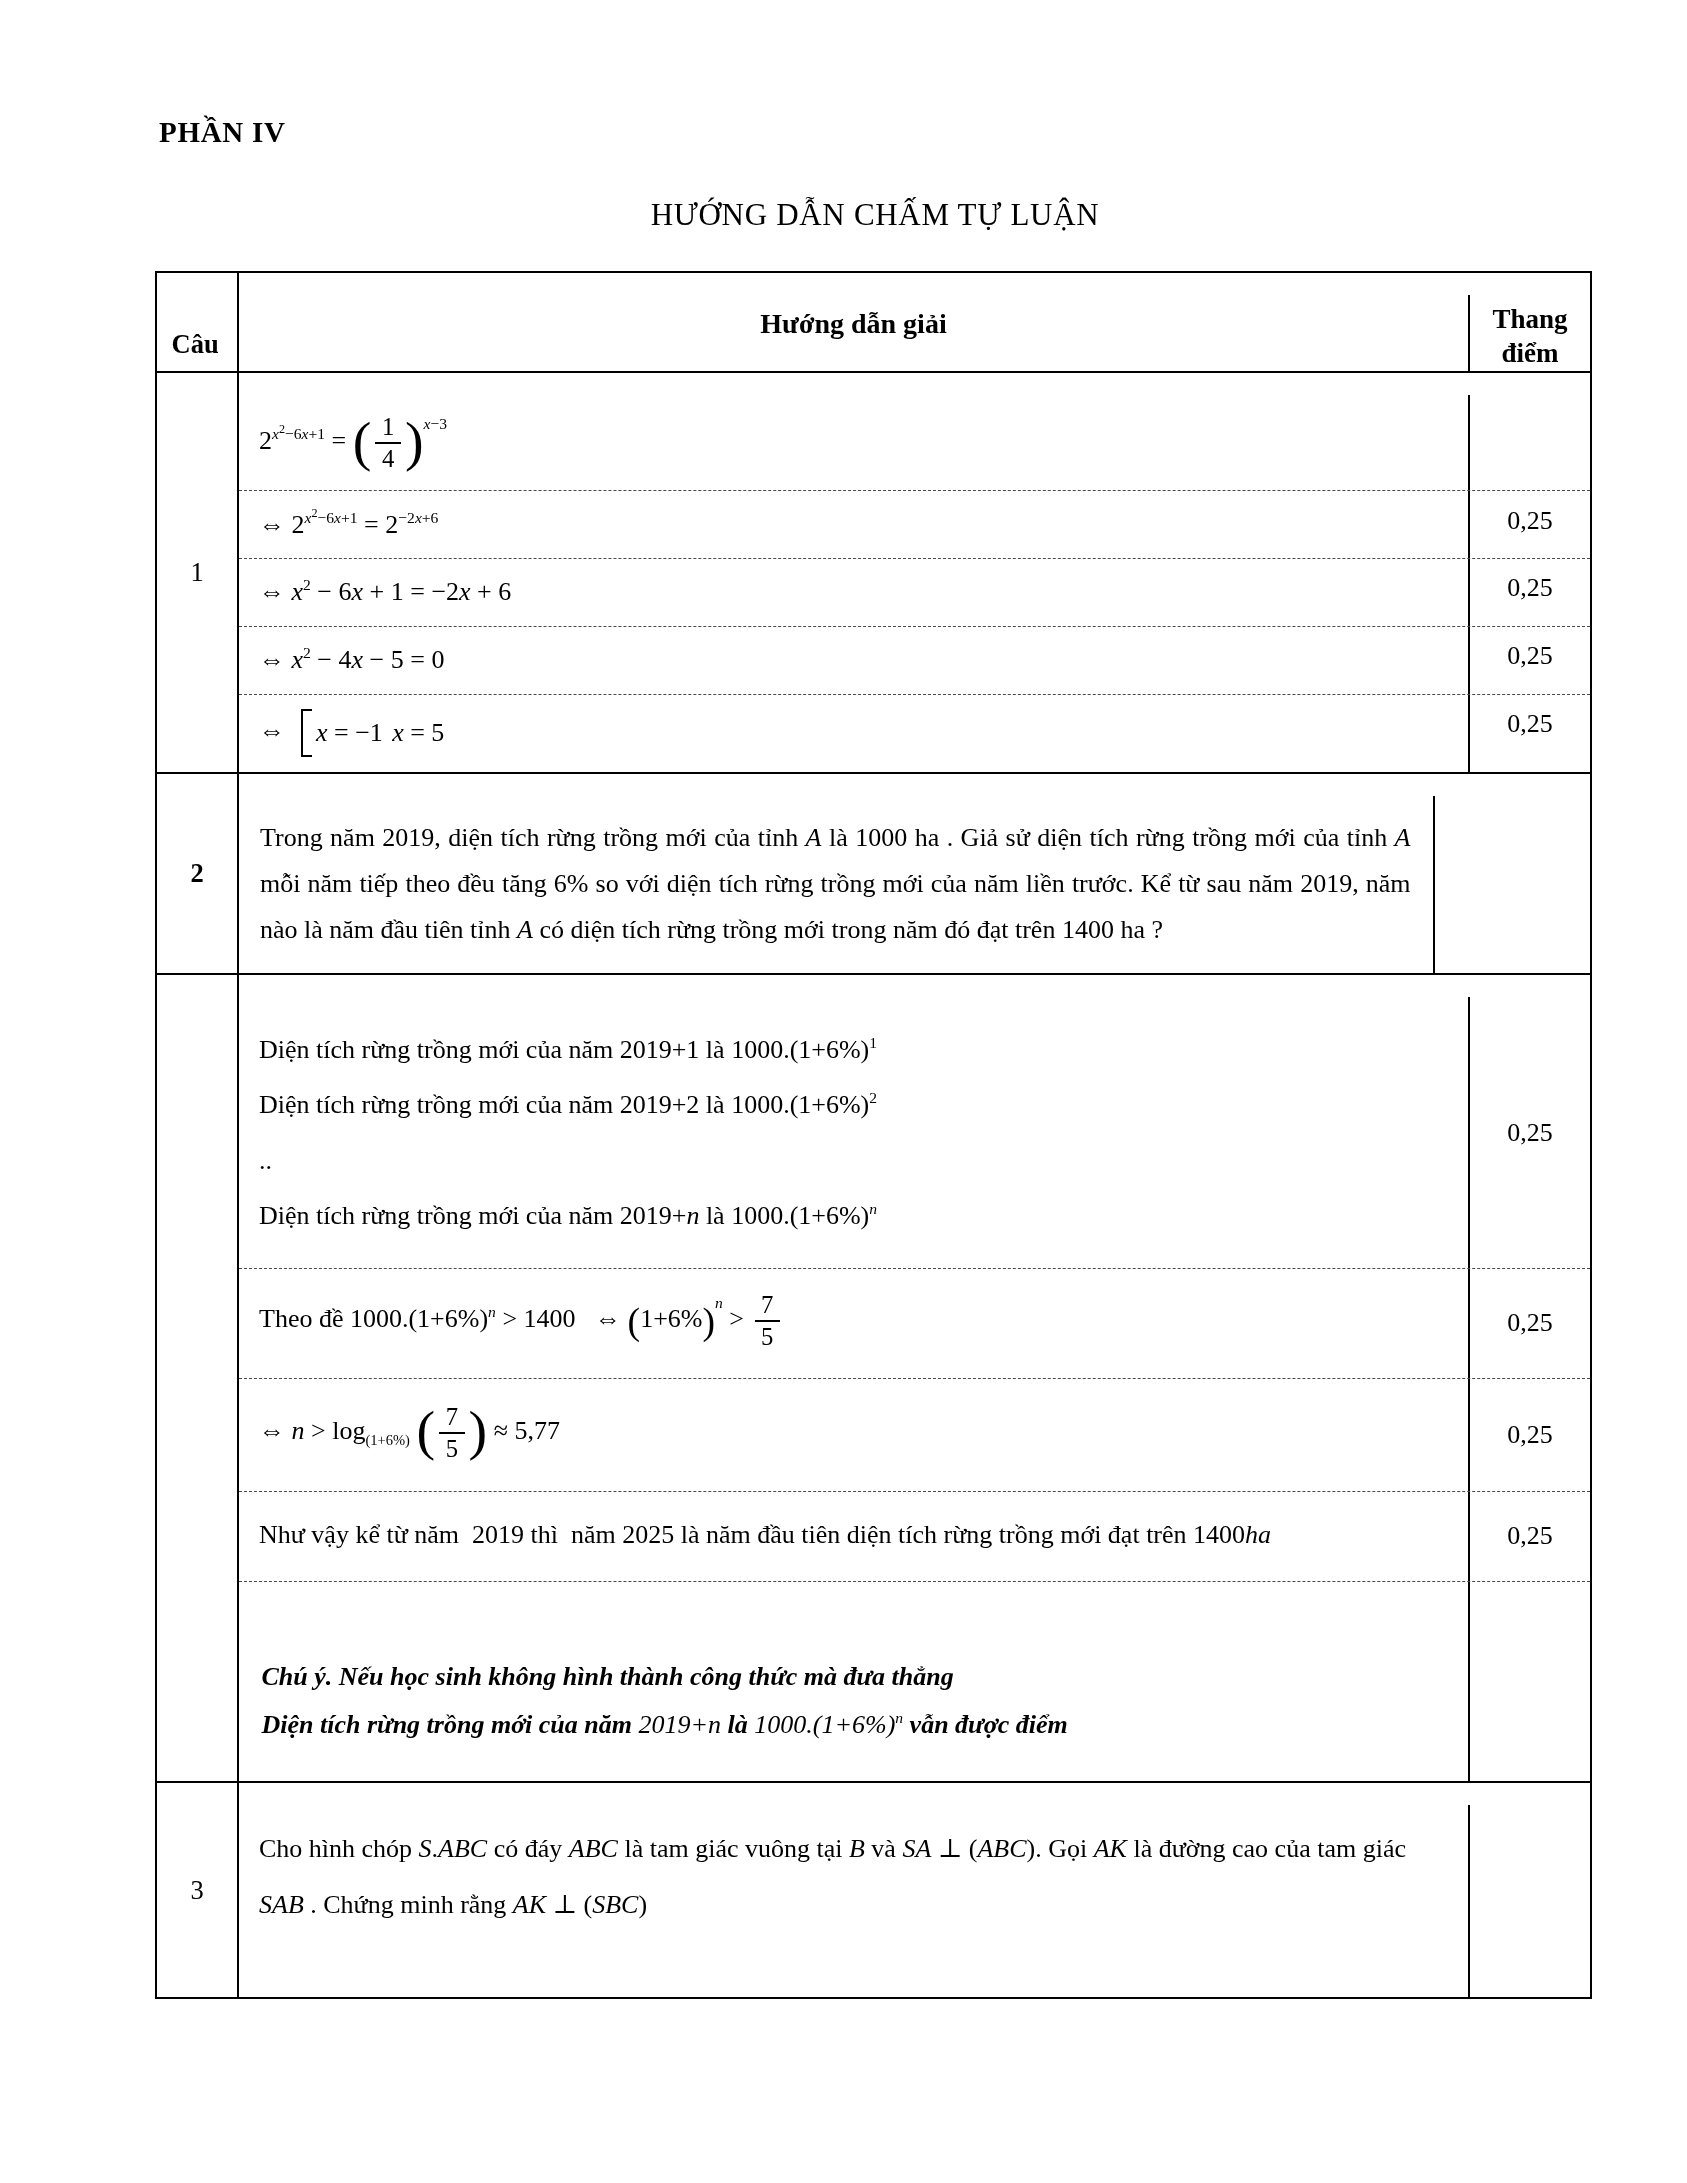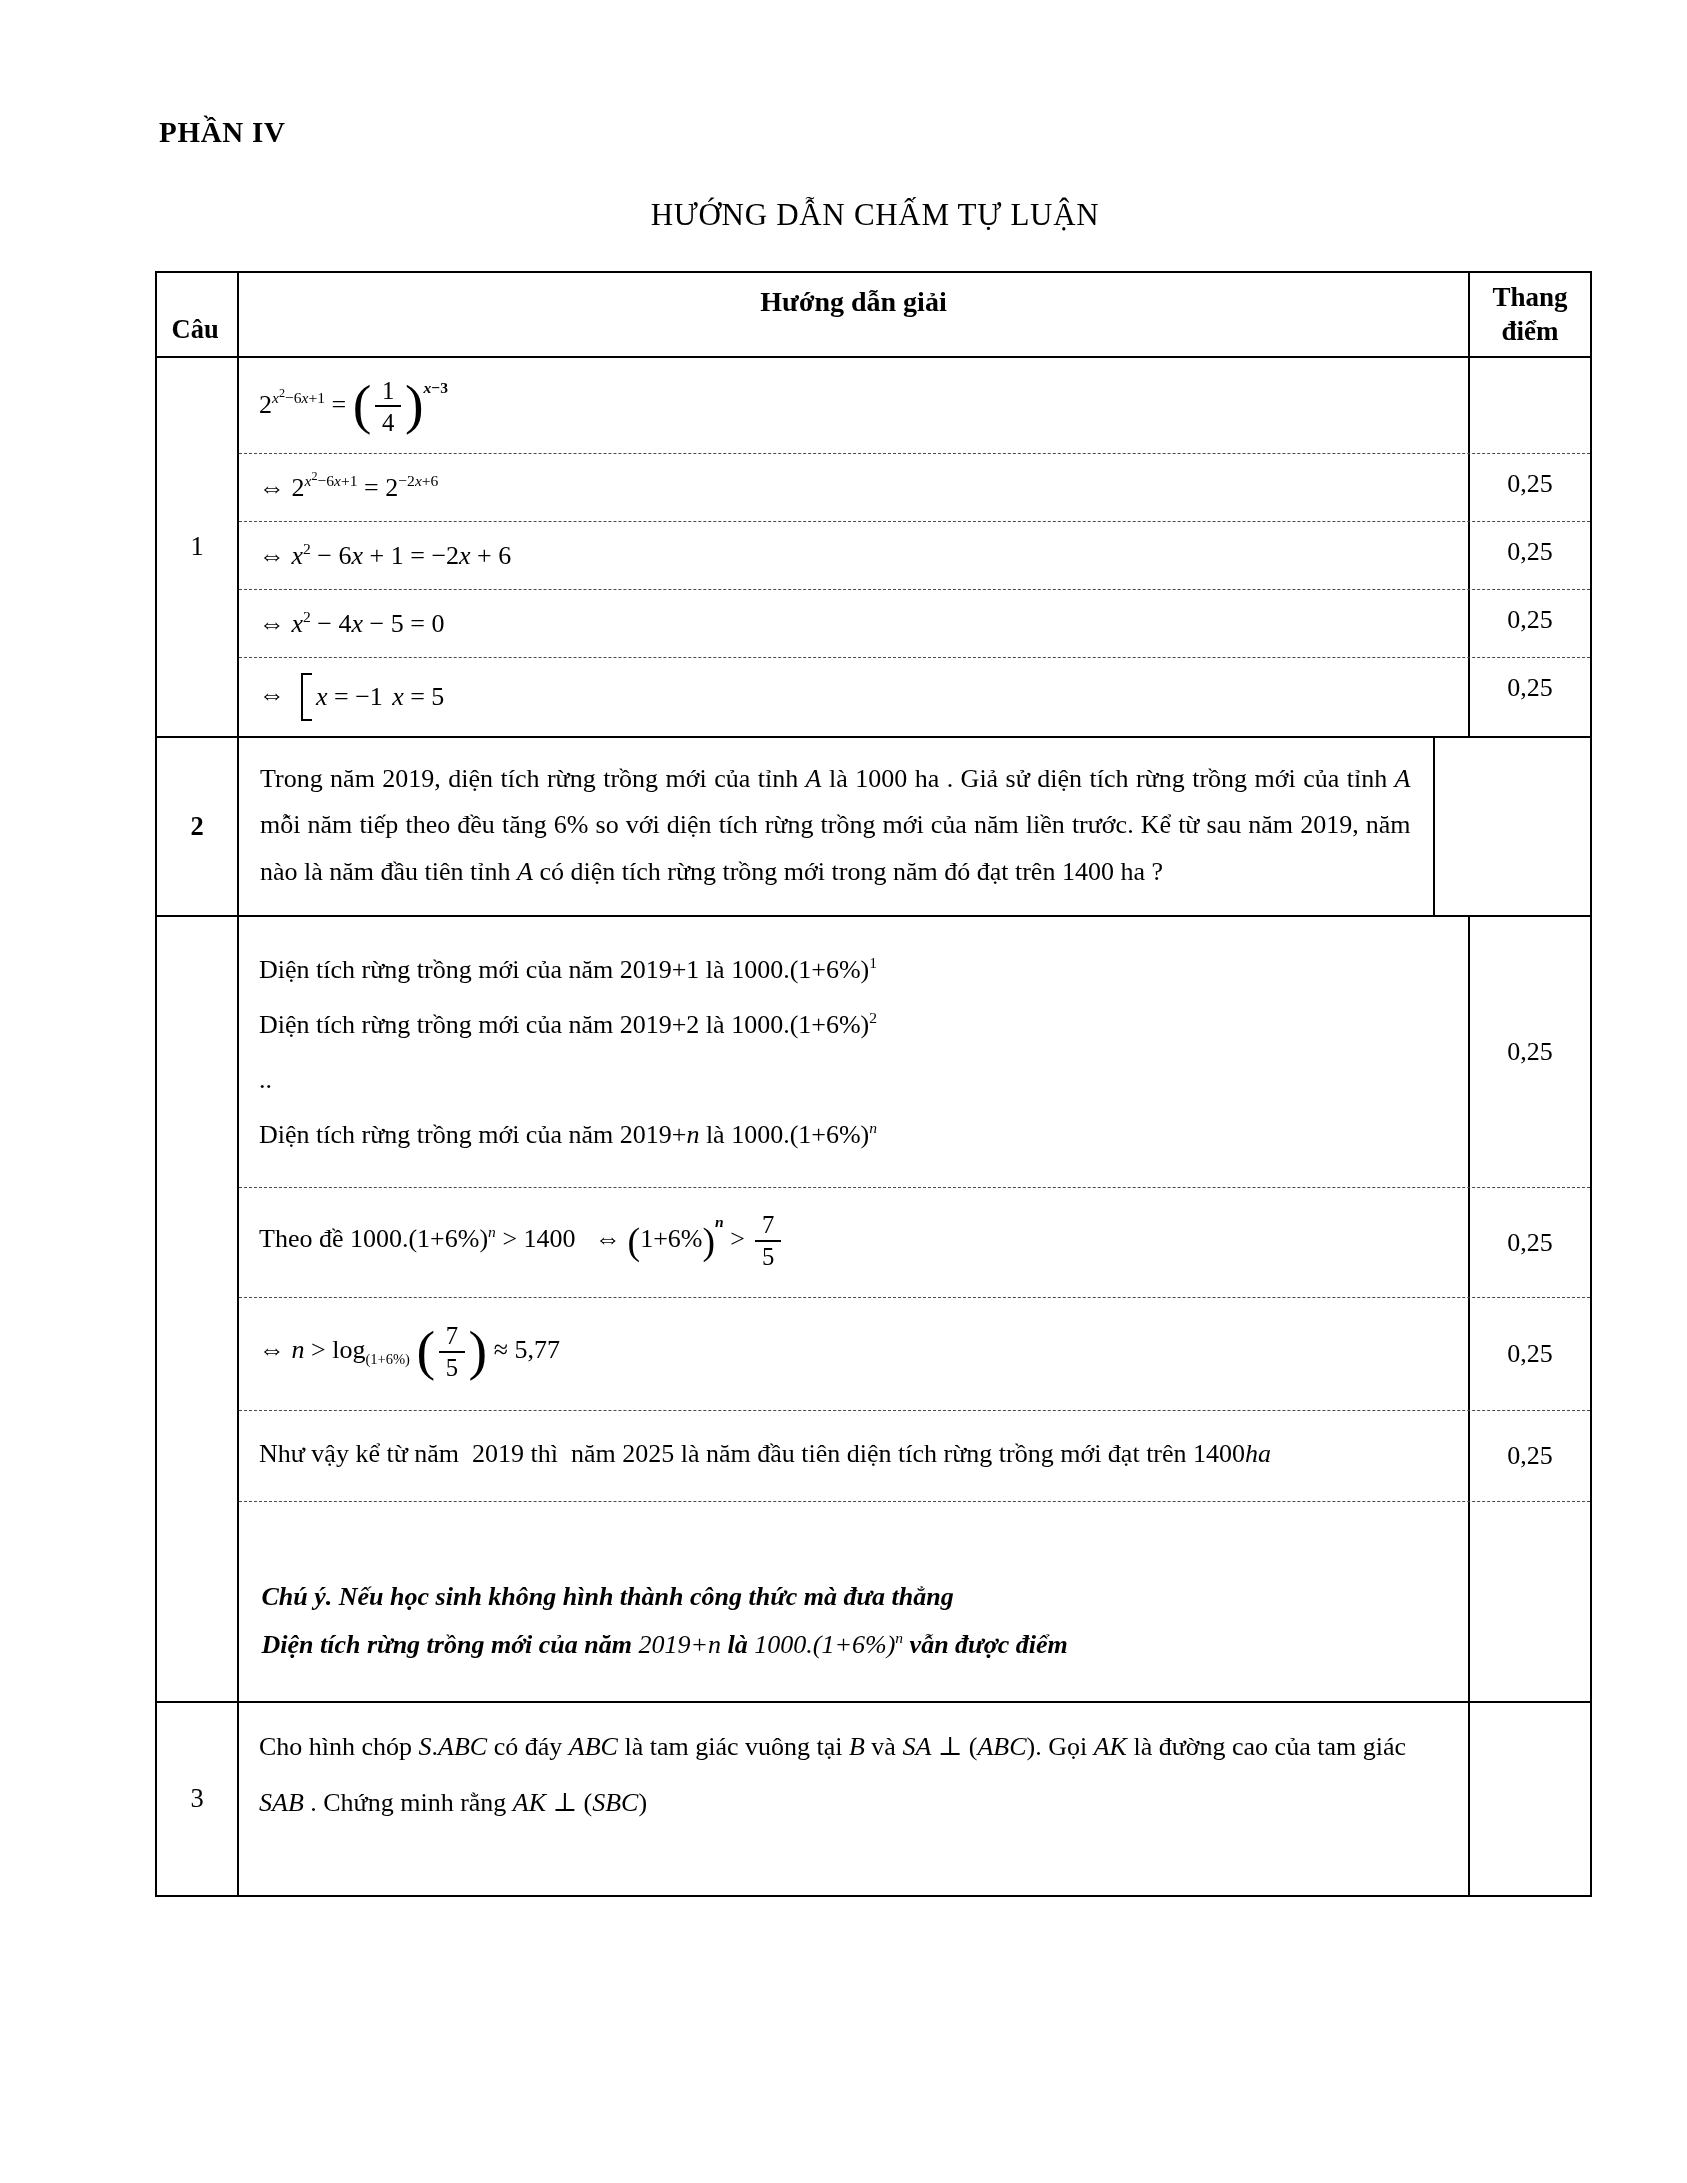--- a/index.html
+++ b/index.html
@@ -26,21 +26,21 @@
   .trow:last-child { border-bottom:none; }
 
   .col-cau {
     width:82px; flex:none;
     border-right:2px solid #000;
     display:flex; align-items:center; justify-content:flex-start;
     padding-left:14.6px;
     font-size:26.5px;
   }
   .col-cau.centered { justify-content:center; padding-left:0; }
-  .col-rest { flex:1; display:flex; flex-direction:column; min-width:0; }
+  .col-rest { flex:1; display:flex; flex-direction:column; min-width:0;margin-top:22px; }
 
   .subrow { display:flex; }
   .subrow + .subrow { border-top:1.3px dashed #4a4a4a; }
 
   .g {
     flex:1; min-width:0;
     border-right:2px solid #000;
     padding:14.6px 20px;
     font-size:26px;
     line-height:1.45;
@@ -71,21 +71,21 @@
   sup sup { font-size:78%; }
   sub.lo { font-size:56%; line-height:0; vertical-align:-0.45em; }
   .frac {
     display:inline-flex; flex-direction:column; align-items:center;
     vertical-align:middle; line-height:1.12; margin:0 4px; font-size:0.95em;
   }
   .frac .num { padding:0 6.6px 1.3px 6.6px; border-bottom:2px solid #000; }
   .frac .den { padding:1.3px 6.6px 0 6.6px; }
   .bigp    { font-size:2.15em; font-weight:400; vertical-align:middle; line-height:0; position:relative; top:-0.04em; }
   .bigp-sm { font-size:1.45em; font-weight:400; vertical-align:middle; line-height:0; }
-  .exp-top { font-size:60%; position:relative; top:-1.25em;font-weight:bold; }
+  .exp-top { font-size:60%; position:relative; top:-1.25em; }
   .cases {
     display:inline-flex; justify-content:center;
     gap:9.3px; vertical-align:middle;
     border-left:2px solid #000; padding:5.3px 4px 5.3px 13.2px;
     position:relative; margin-left:9.3px;
   }
   .cases::before, .cases::after {
     content:""; position:absolute; left:0; width:9.3px; height:2px; background:#000;
   }
   .cases::before { top:0; } .cases::after { bottom:0; }

